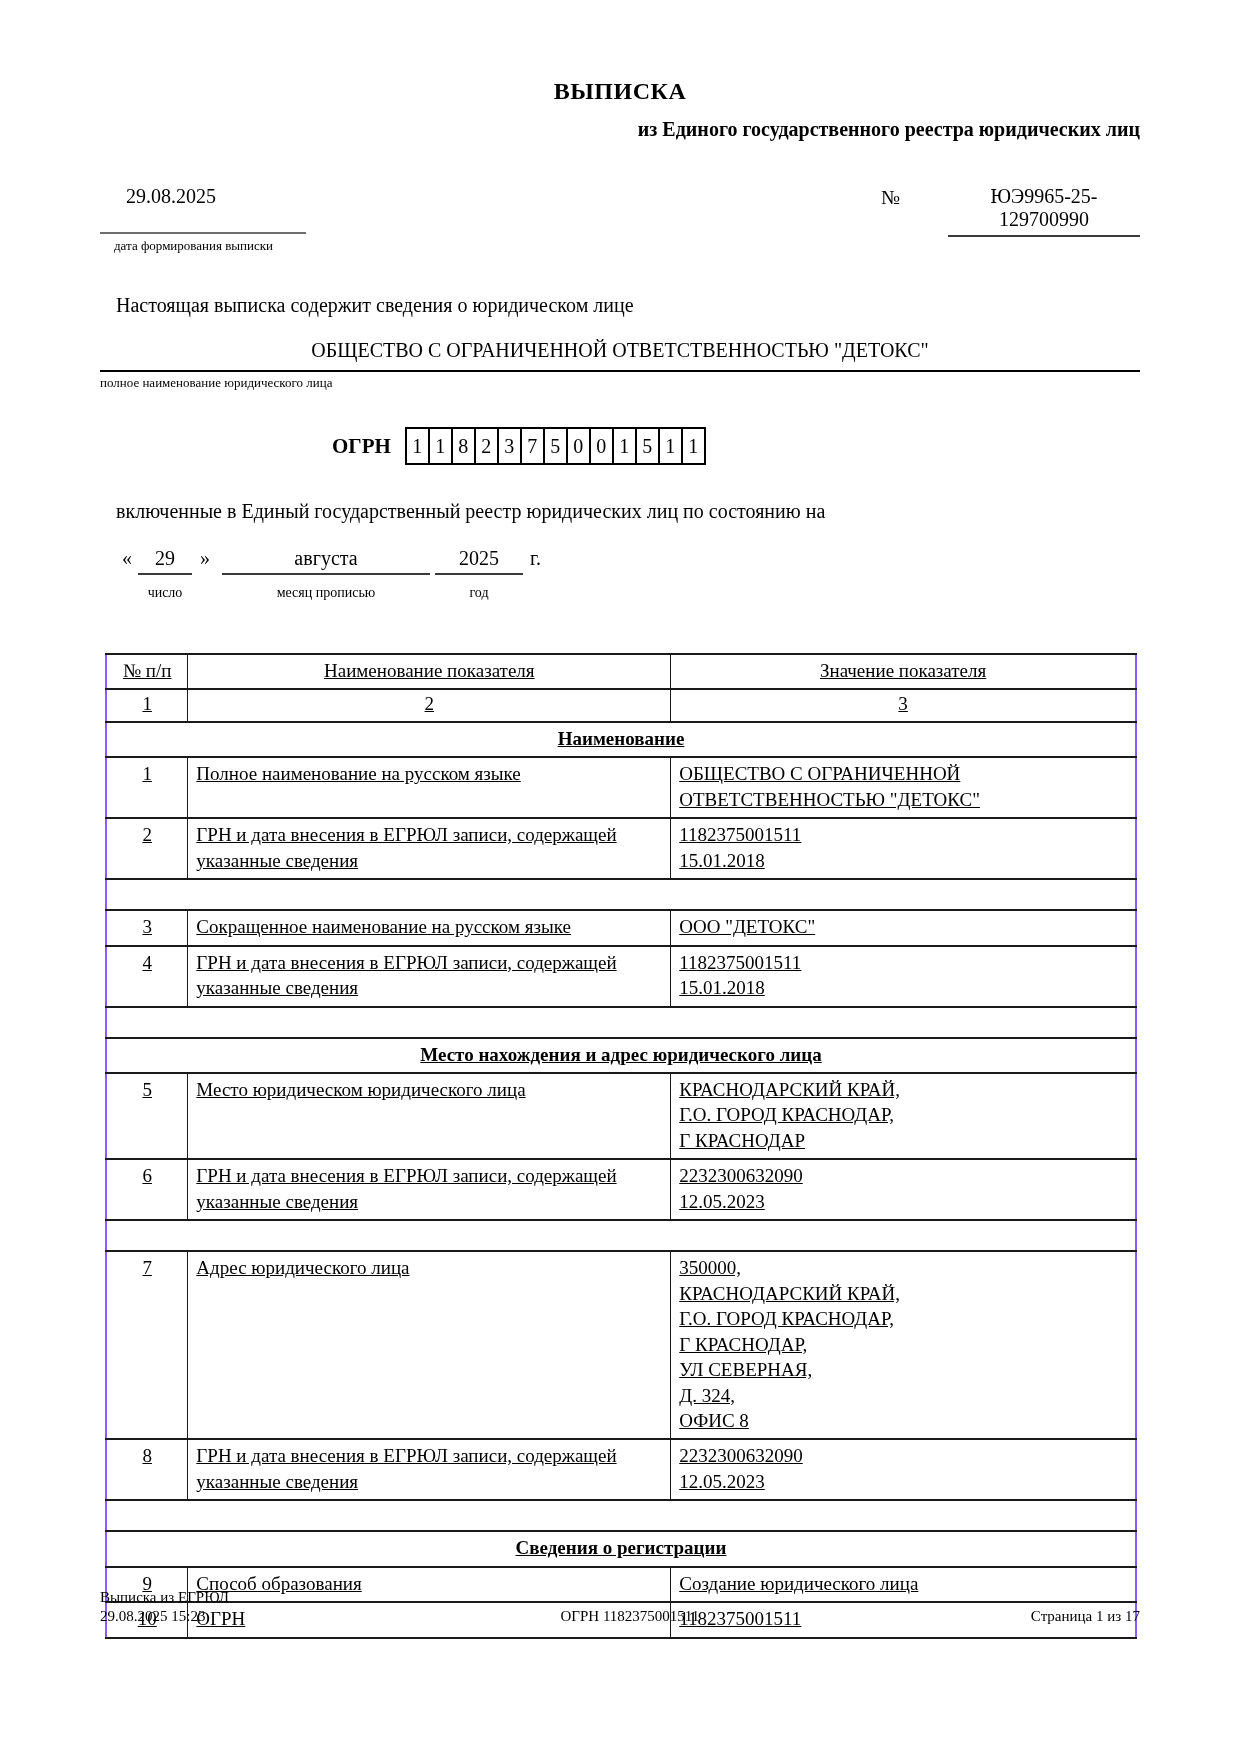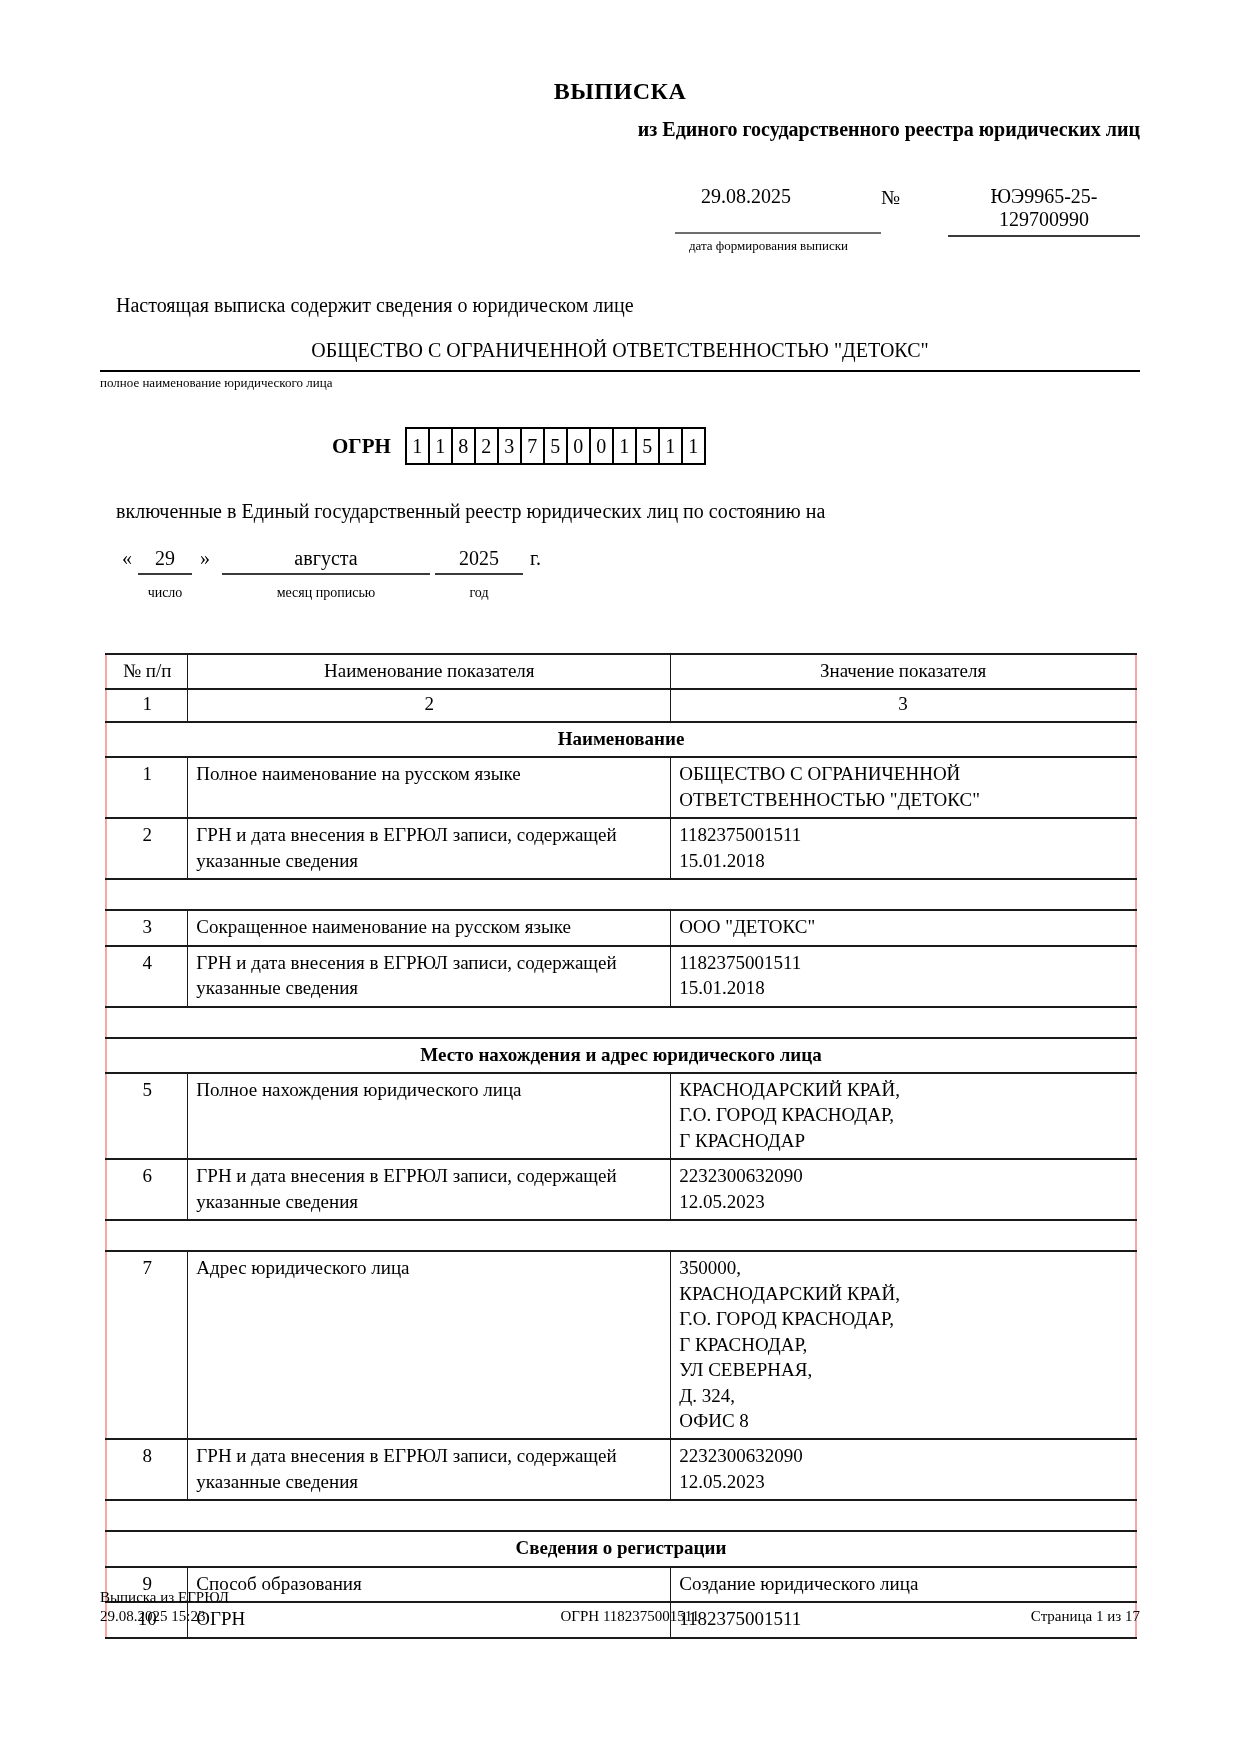--- a/index.html
+++ b/index.html
@@ -23,21 +23,21 @@
   .doc-subtitle {
     text-align: right;
     font-size: 20px;
     font-weight: bold;
     margin-top: 13px;
   }
 
   .issue-row {
     margin-top: 44px;
     display: flex;
-    justify-content: flex-end;
+    justify-content: space-between;
     align-items: flex-start;
   }
   .issue-left { width: 206px; }
   .issue-date {
     font-size: 20px;
     padding-left: 26px;
     padding-bottom: 24px;
     border-bottom: 2px solid #6e6e6e;
   }
   .issue-date-caption {
@@ -135,21 +135,21 @@
     line-height: 1.34;
   }
   table.main-table td {
     border-top: 2px solid #1a1a1a;
     border-bottom: 2px solid #1a1a1a;
     border-left: 1px solid #1a1a1a;
     border-right: 1px solid #1a1a1a;
     vertical-align: top;
     padding: 3px 8px 5px 8px;
   }
-  table.main-table { border: 2px solid #fca5a5; }
+  table.main-table { border: 2px solid #8b5cf6; text-decoration: underline; }
   td.col-header { text-align: center; font-weight: normal; padding: 8px 4px; }
   tr.nums-row td { text-align: center; padding: 1px 4px 4px; border-top-width: 1px; }
   td.section-cell { text-align: center; font-weight: bold; padding: 4px 4px 6px; }
   td.num-cell { text-align: center; }
   td.value-cell { white-space: pre-line; }
   td.spacer-cell { height: 31px; padding: 0; }
 
   
   .footer {
     position: absolute;
@@ -275,21 +275,21 @@
 15.01.2018</td>
         </tr>
         <tr>
           <td class="spacer-cell" colspan="3"></td>
         </tr>
         <tr>
           <td class="section-cell" colspan="3">Место нахождения и адрес юридического лица</td>
         </tr>
         <tr>
           <td class="num-cell">5</td>
-          <td class="name-cell">Полное нахождения юридического лица</td>
+          <td class="name-cell">Место юридическом юридического лица</td>
           <td class="value-cell">КРАСНОДАРСКИЙ КРАЙ,
 Г.О. ГОРОД КРАСНОДАР,
 Г КРАСНОДАР</td>
         </tr>
         <tr>
           <td class="num-cell">6</td>
           <td class="name-cell">ГРН и дата внесения в ЕГРЮЛ записи, содержащей указанные сведения</td>
           <td class="value-cell">2232300632090
 12.05.2023</td>
         </tr>

